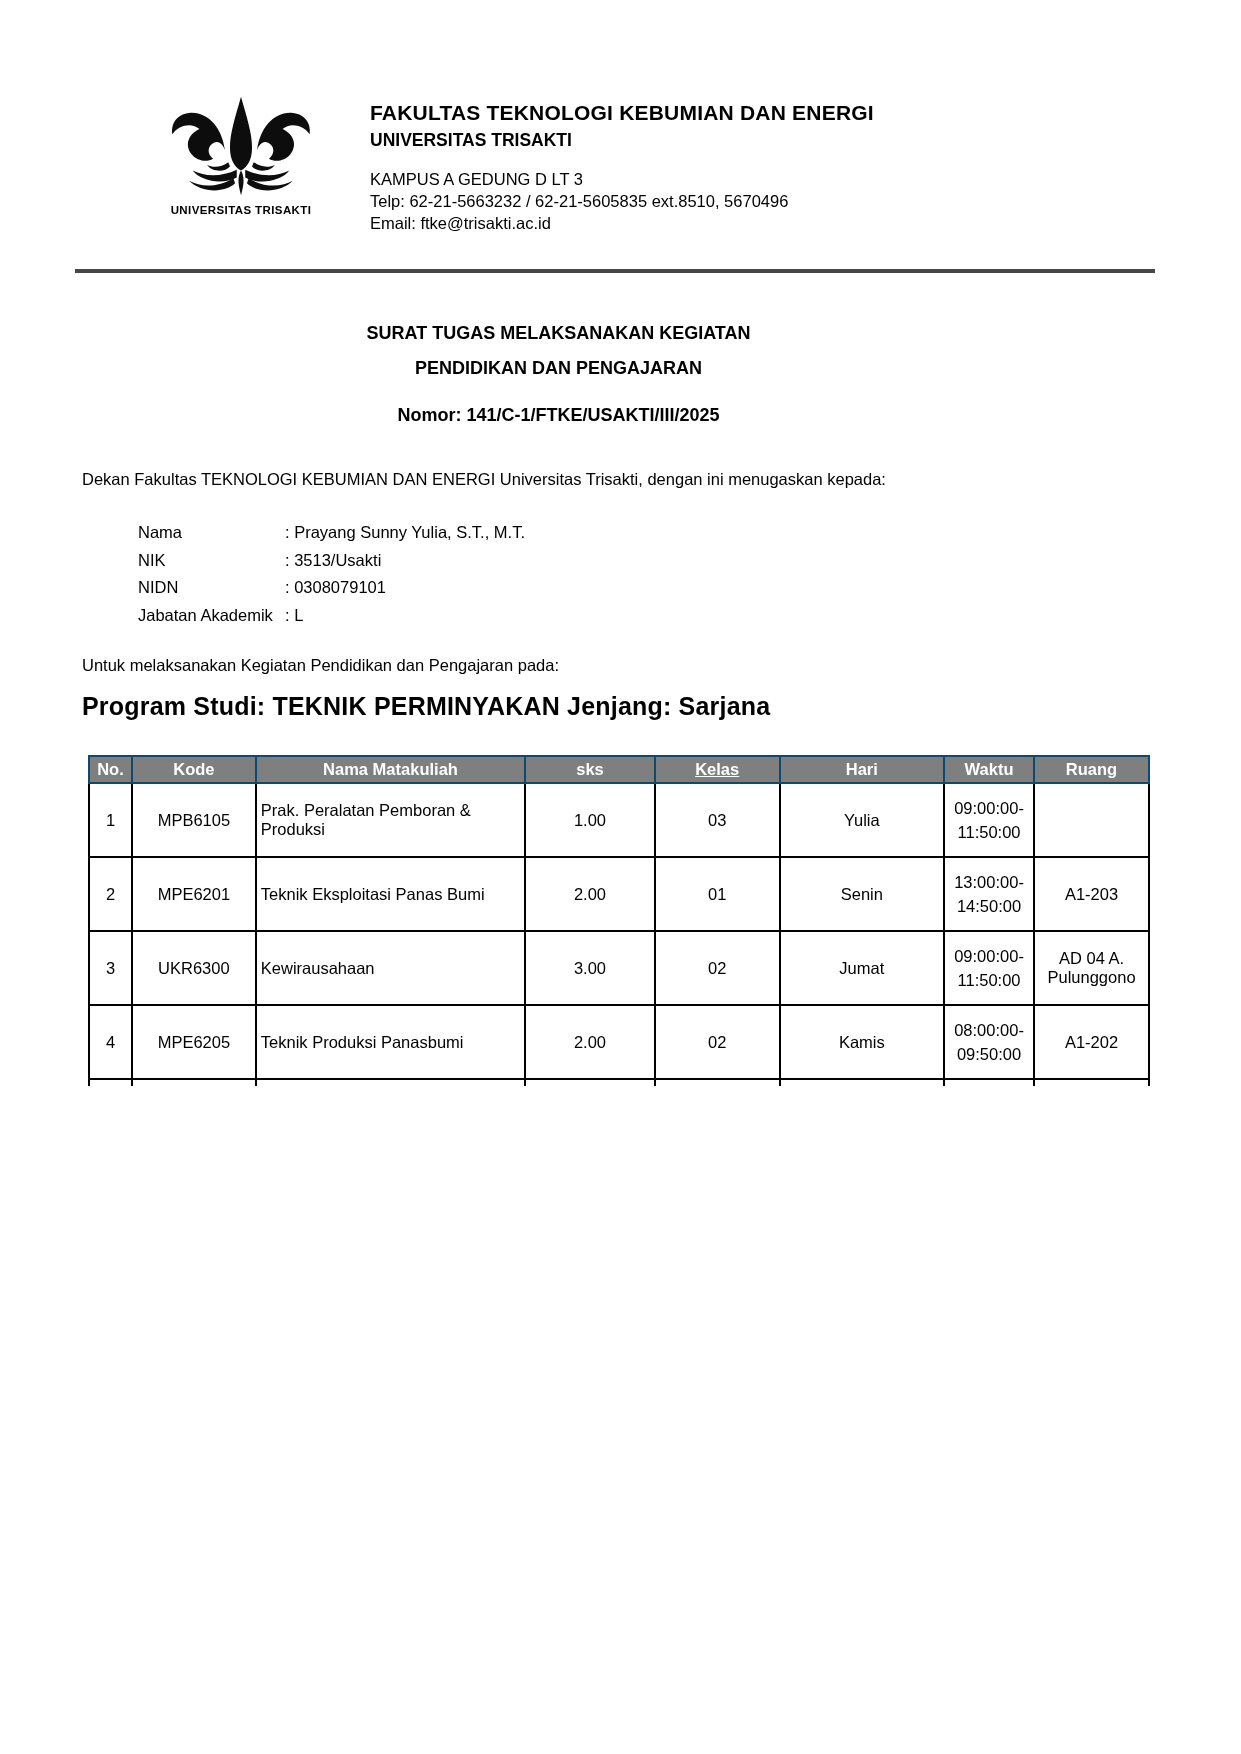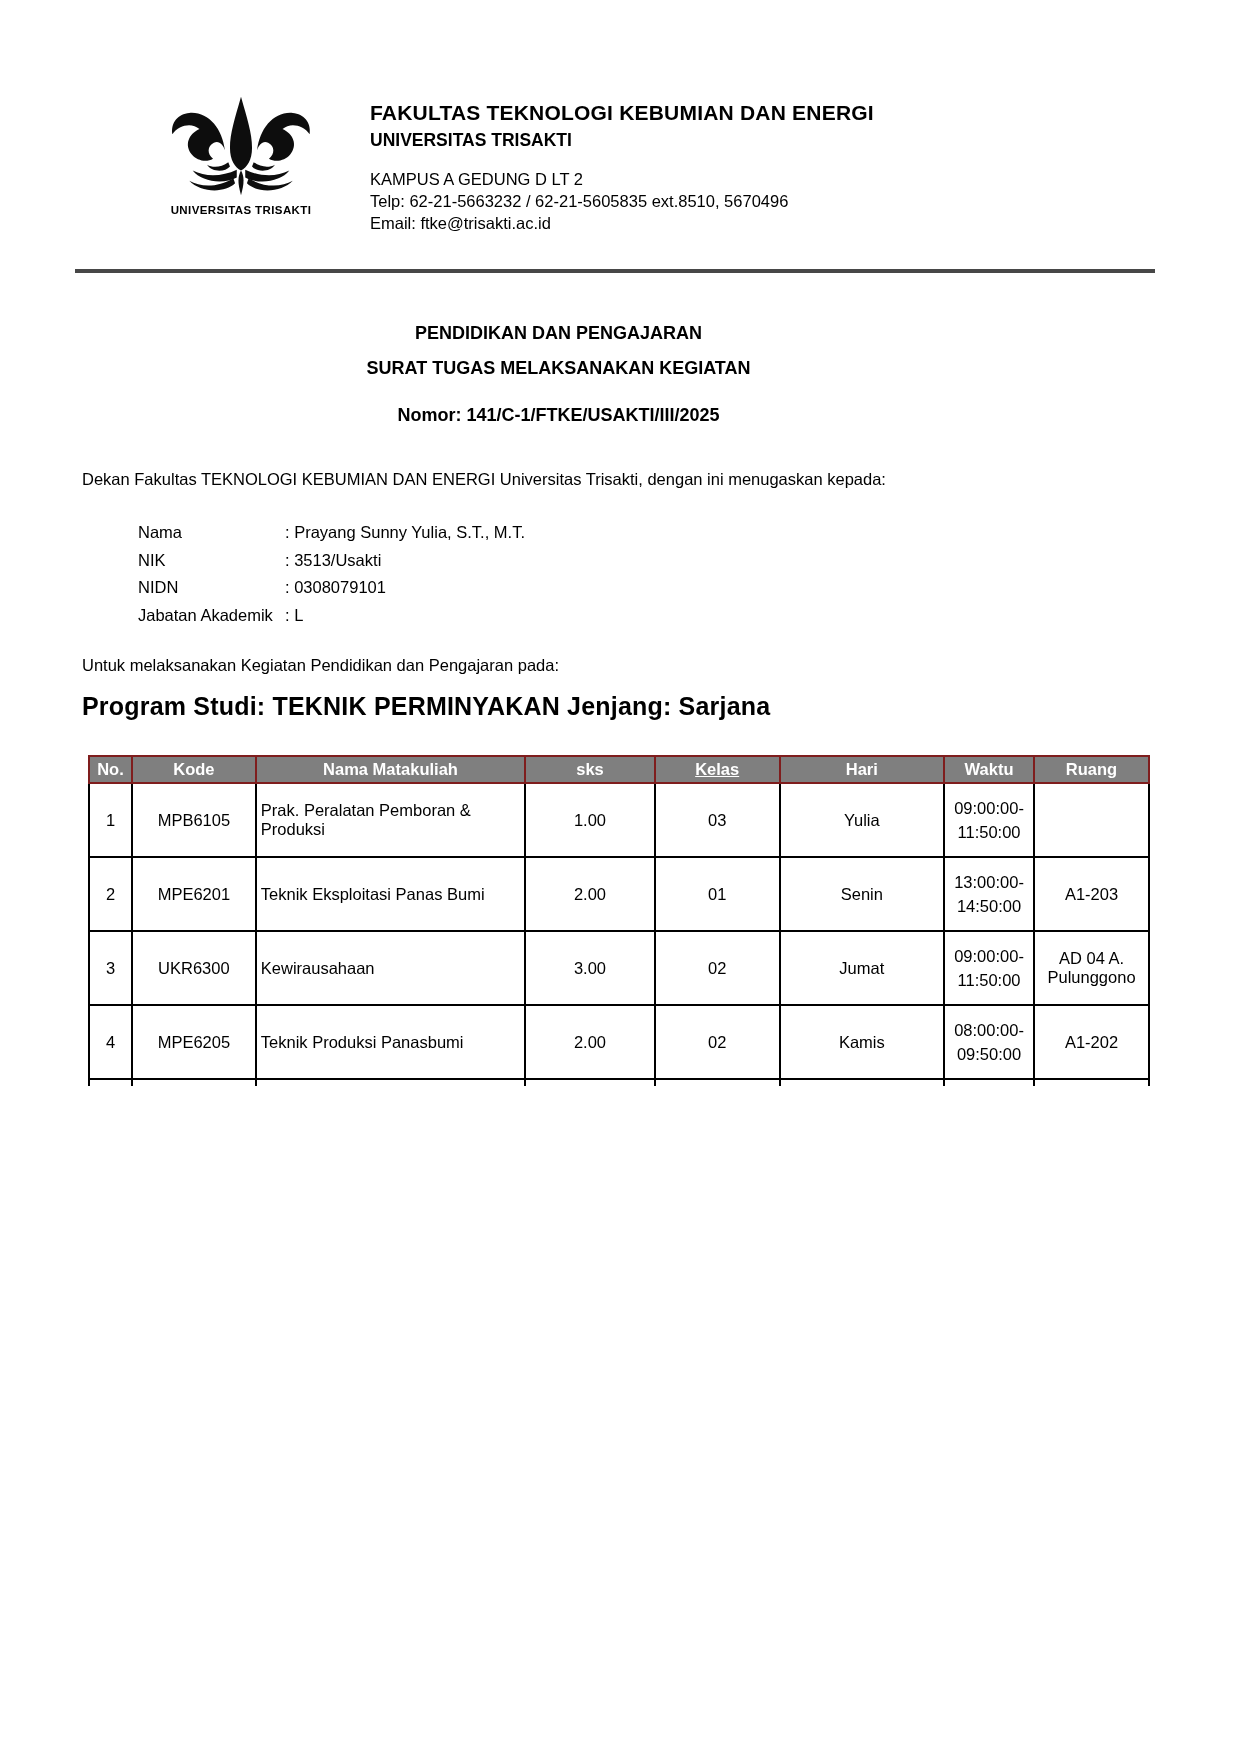--- a/index.html
+++ b/index.html
@@ -36,21 +36,21 @@
   .fields { position:absolute; left:90px; top:519px; font-size:16.5px; }
   .field-row { line-height:27.5px; white-space:nowrap;margin-left:48px; }
   .field-label { display:inline-block; width:147px; }
   .assignment { position:absolute; left:82px; top:656px; width:900px; font-size:16.5px; }
   .program-heading { position:absolute; left:82px; top:692px; font-size:25px; font-weight:bold; letter-spacing:0.2px; }
 
   
   .sched { position:absolute; left:88px; top:755px; width:1062px; border-collapse:collapse; font-size:16.5px; }
   .sched th {
     color:#fff; font-weight:bold; font-size:16.5px;
-    border:2px solid #7f1d1d; padding:3px 4px; text-align:center;
+    border:2px solid #0c4a6e; padding:3px 4px; text-align:center;
   }
   .sched td { border:2px solid #000; padding:12px 4px; vertical-align:middle; }
   .td-no, .td-sks, .td-kelas, .td-hari, .td-ruang { text-align:center; }
   .td-kode { text-align:center; }
   .td-nama { text-align:left; padding-left:5px; padding-right:5px; }
   .td-waktu { text-align:center; white-space:pre-line; padding-left:1px; padding-right:1px; line-height:24px; }
   .col-no { width:43px; } .col-kode { width:124px; } .col-nama { width:270px; }
   .col-sks { width:130px; } .col-kelas { width:125px; } .col-hari { width:165px; }
   .col-waktu { width:90px; } .col-ruang { width:115px; }
   .sched tr.stub td { border-bottom:none; border-top:none; padding:0; height:7px; }
@@ -80,31 +80,31 @@
         <path d="M85,88 C81,95 81,103 85,117 C89,103 89,95 85,88 Z"></path>
       </g>
     </svg>
     <div class="logo-caption">UNIVERSITAS TRISAKTI</div>
   </div>
 
   <div class="lh-text">
     <div class="lh-faculty">FAKULTAS TEKNOLOGI KEBUMIAN DAN ENERGI</div>
     <div class="lh-univ">UNIVERSITAS TRISAKTI</div>
     <div class="lh-addr">
-      <div>KAMPUS A GEDUNG D LT 2</div>
+      <div>KAMPUS A GEDUNG D LT 3</div>
       <div>Telp: 62-21-5663232 / 62-21-5605835 ext.8510, 5670496</div>
       <div>Email: ftke@trisakti.ac.id</div>
     </div>
   </div>
 
   <div class="rule"></div>
 
   <div class="title-block">
+    <div class="title-line">SURAT TUGAS MELAKSANAKAN KEGIATAN</div>
     <div class="title-line">PENDIDIKAN DAN PENGAJARAN</div>
-    <div class="title-line">SURAT TUGAS MELAKSANAKAN KEGIATAN</div>
     <div class="title-number">Nomor: 141/C-1/FTKE/USAKTI/III/2025</div>
   </div>
 
   <div class="intro">Dekan Fakultas TEKNOLOGI KEBUMIAN DAN ENERGI Universitas Trisakti, dengan ini menugaskan kepada:</div>
 
   <div class="fields" id="fields">
       <div class="field-row"><span class="field-label">Nama</span><span>: Prayang Sunny Yulia, S.T., M.T.</span></div>
       <div class="field-row"><span class="field-label">NIK</span><span>: 3513/Usakti</span></div>
       <div class="field-row"><span class="field-label">NIDN</span><span>: 0308079101</span></div>
       <div class="field-row"><span class="field-label">Jabatan Akademik</span><span>: L</span></div>

